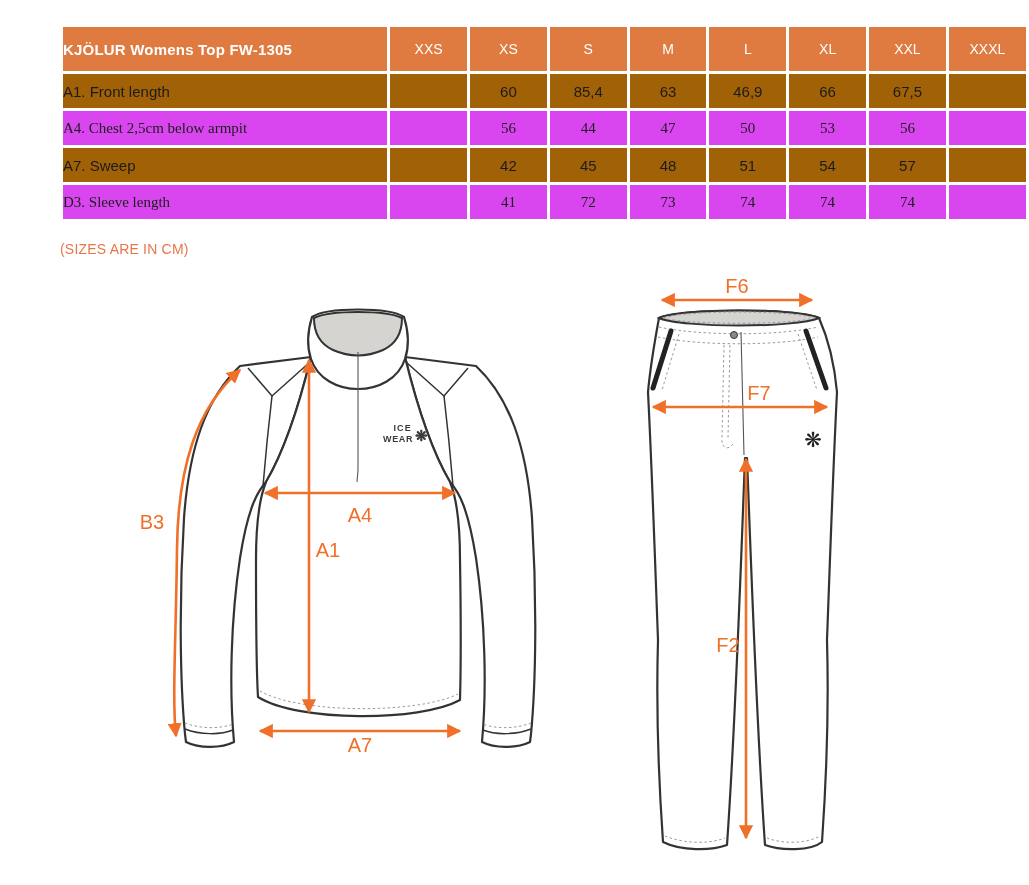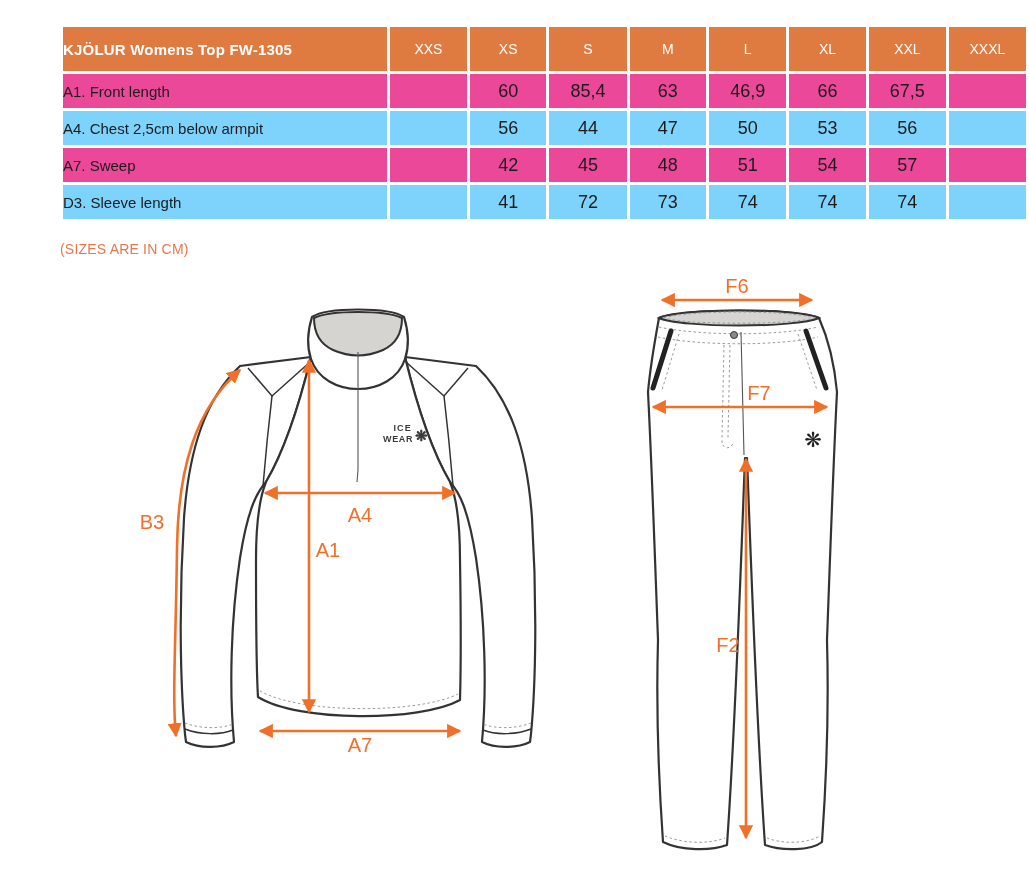--- a/index.html
+++ b/index.html
@@ -8,24 +8,24 @@
   .page { position:relative; width:1029px; height:885px; background:#ffffff; overflow:hidden; }
 
   
   table.size-table { position:absolute; left:24px; top:24px; border-collapse:separate; border-spacing:3px; table-layout:fixed;margin-left:36px; }
   table.size-table col.c-label { width:330px; }
   table.size-table col.c-size  { width:78px; }
   .size-table th, .size-table td { padding:0; vertical-align:middle; }
   .th-title { height:44px; text-align:left; padding-left:22px; color:#ffffff; font-size:15px; font-weight:bold; letter-spacing:.2px; }
   .th-size  { height:44px; text-align:center; color:#ffffff; font-size:14px; font-weight:normal; }
   .td-label { height:34px; text-align:left; padding-left:22px; color:#1b1b1b; font-size:15px; }
-  .td-val   { height:34px; text-align:center; color:#1b1b1b; font-size:18px; }
+  .td-val   { height:34px; text-align:center; color:#1b1b1b; font-size:15px; }
   .hd  { background:#df7a40; }
-  .rowa td { background:#ec4899; }
-  .rowb td { background:#7dd3fc; }
+  .rowa td { background:#a16207; }
+  .rowb td { background:#d946ef;font-family:Liberation Serif, serif; }
 
   
   .note { position:absolute; left:60px; top:241px; color:#e8764b; font-size:14px; font-weight:400; letter-spacing:.2px; }
 
   
   svg.diagrams { position:absolute; left:0; top:0; }
   .outline { fill:#ffffff; stroke:#333333; stroke-width:2.2; stroke-linejoin:round; }
   .seam    { fill:none; stroke:#333333; stroke-width:1.5; }
   .thin    { fill:none; stroke:#555555; stroke-width:1.1; }
   .stitch  { fill:none; stroke:#9a9a9a; stroke-width:1; stroke-dasharray:2.5 2.5; }

